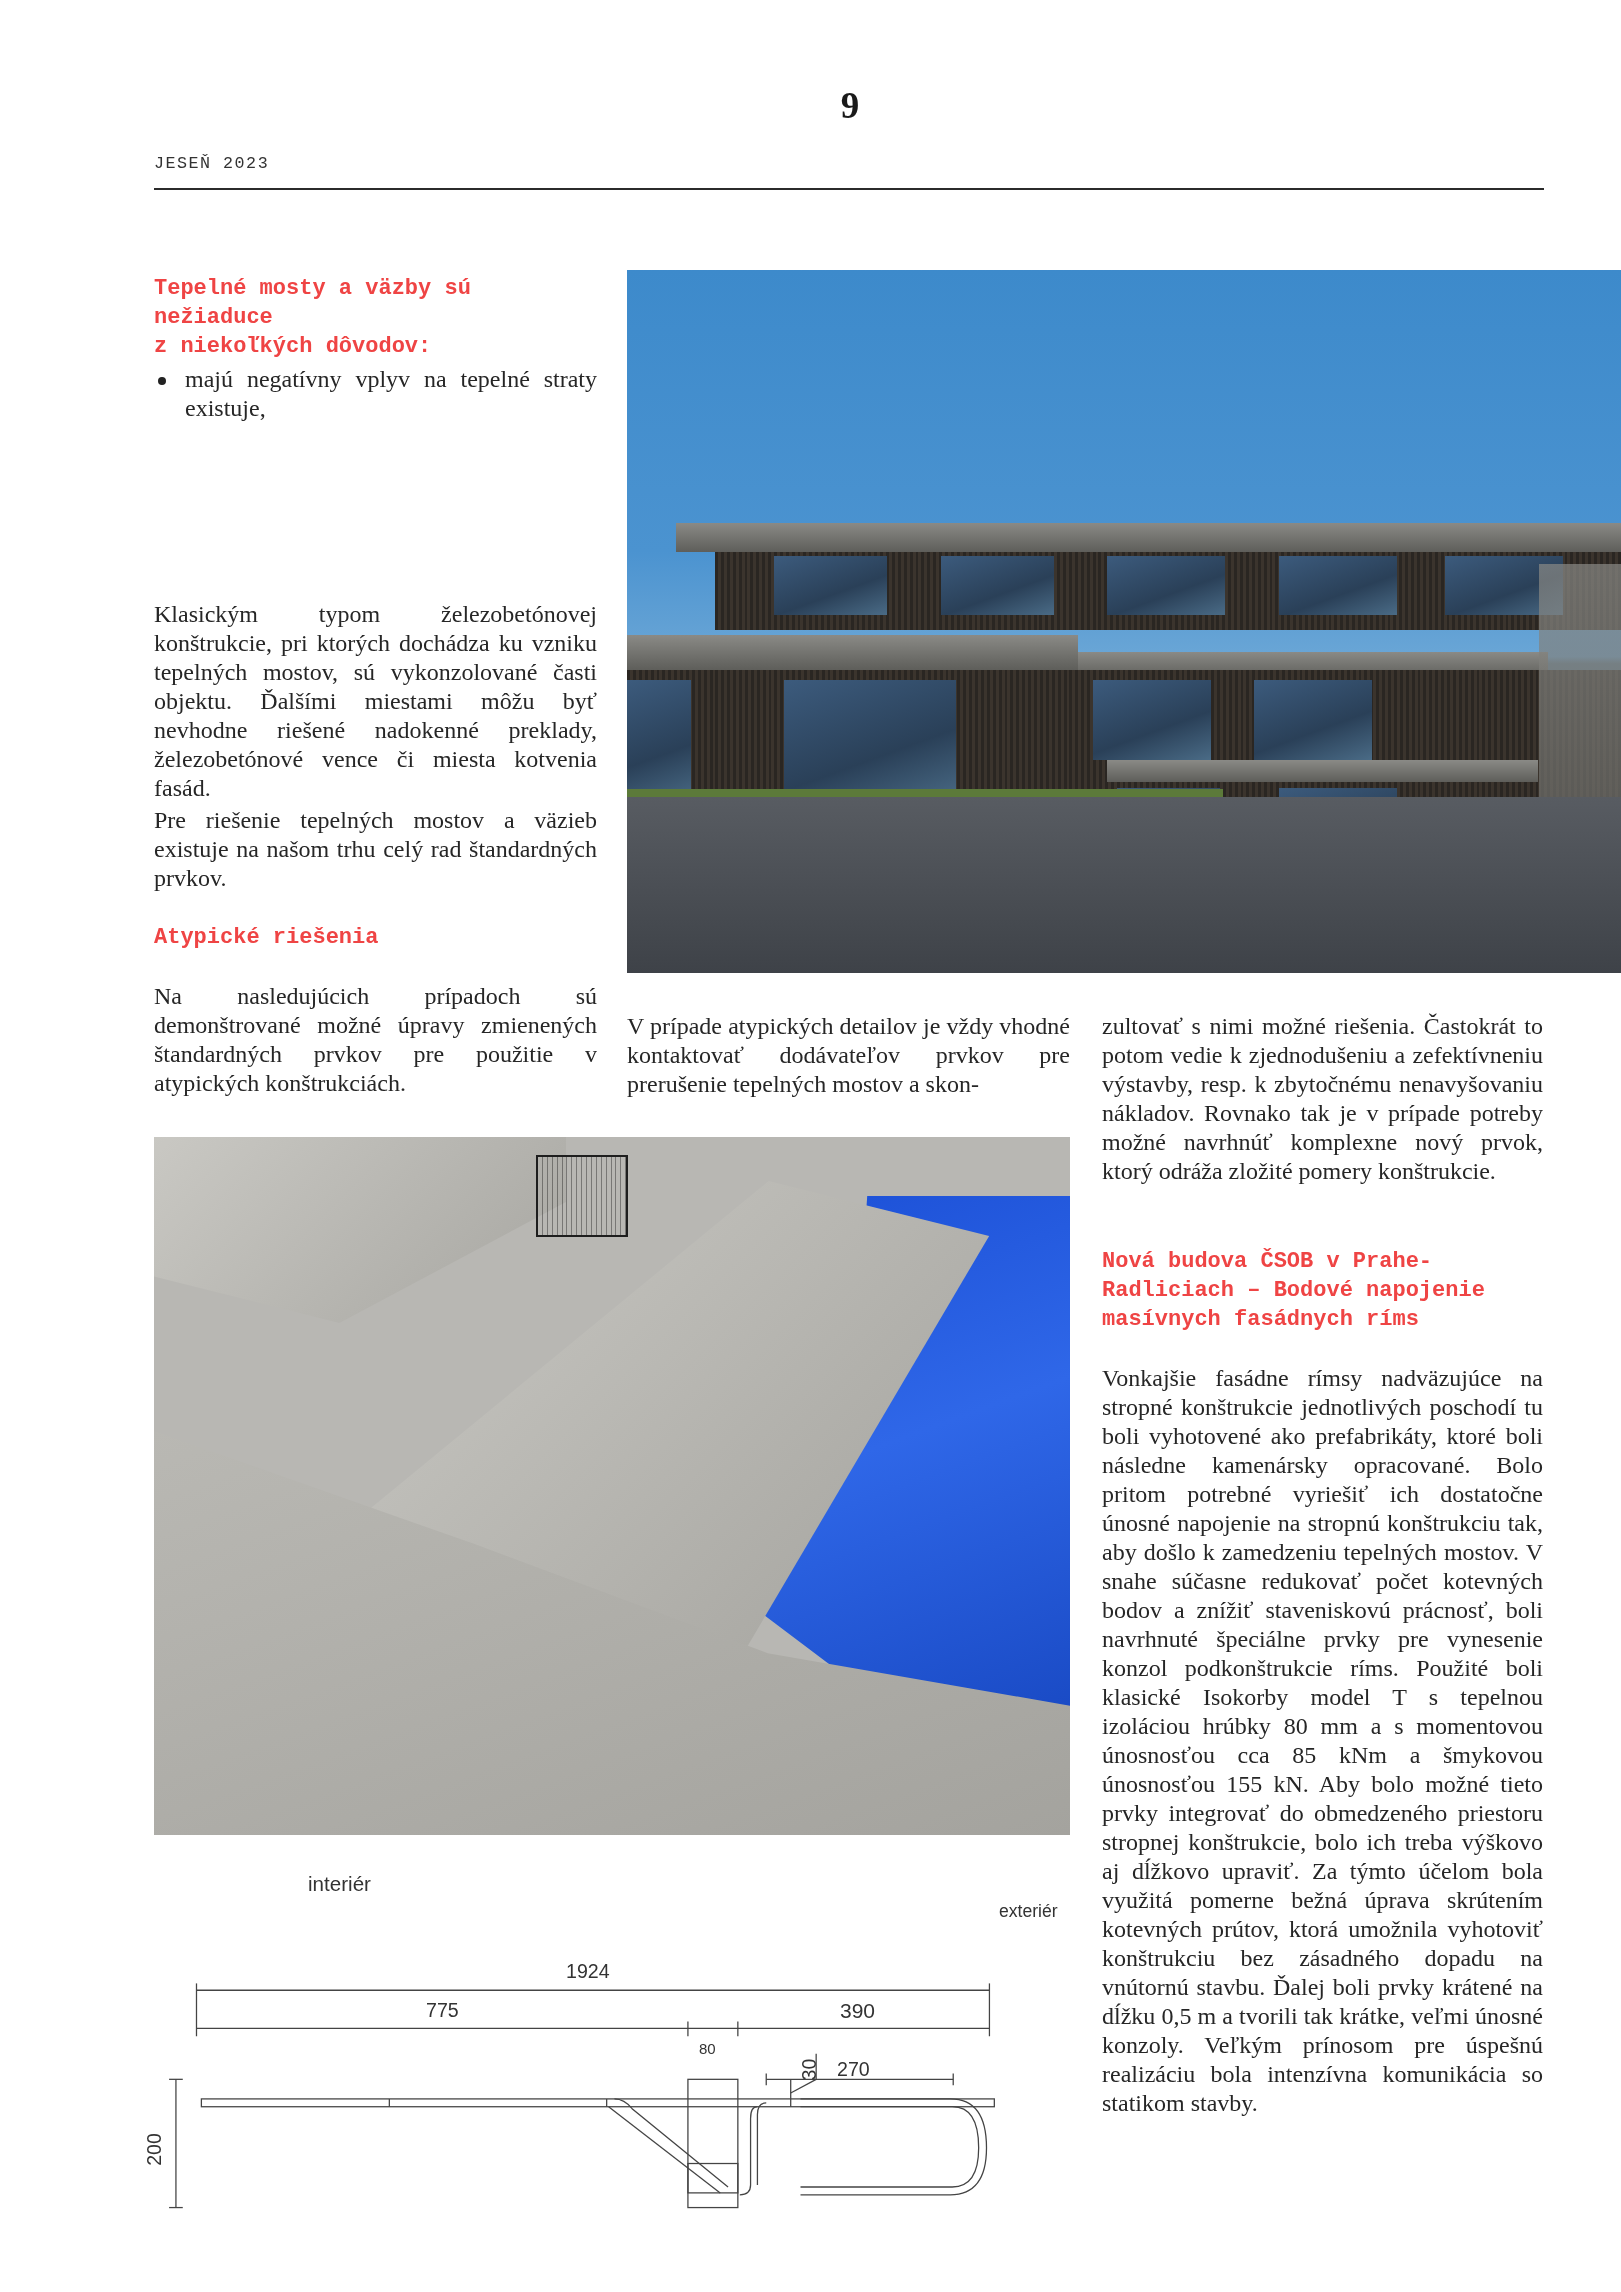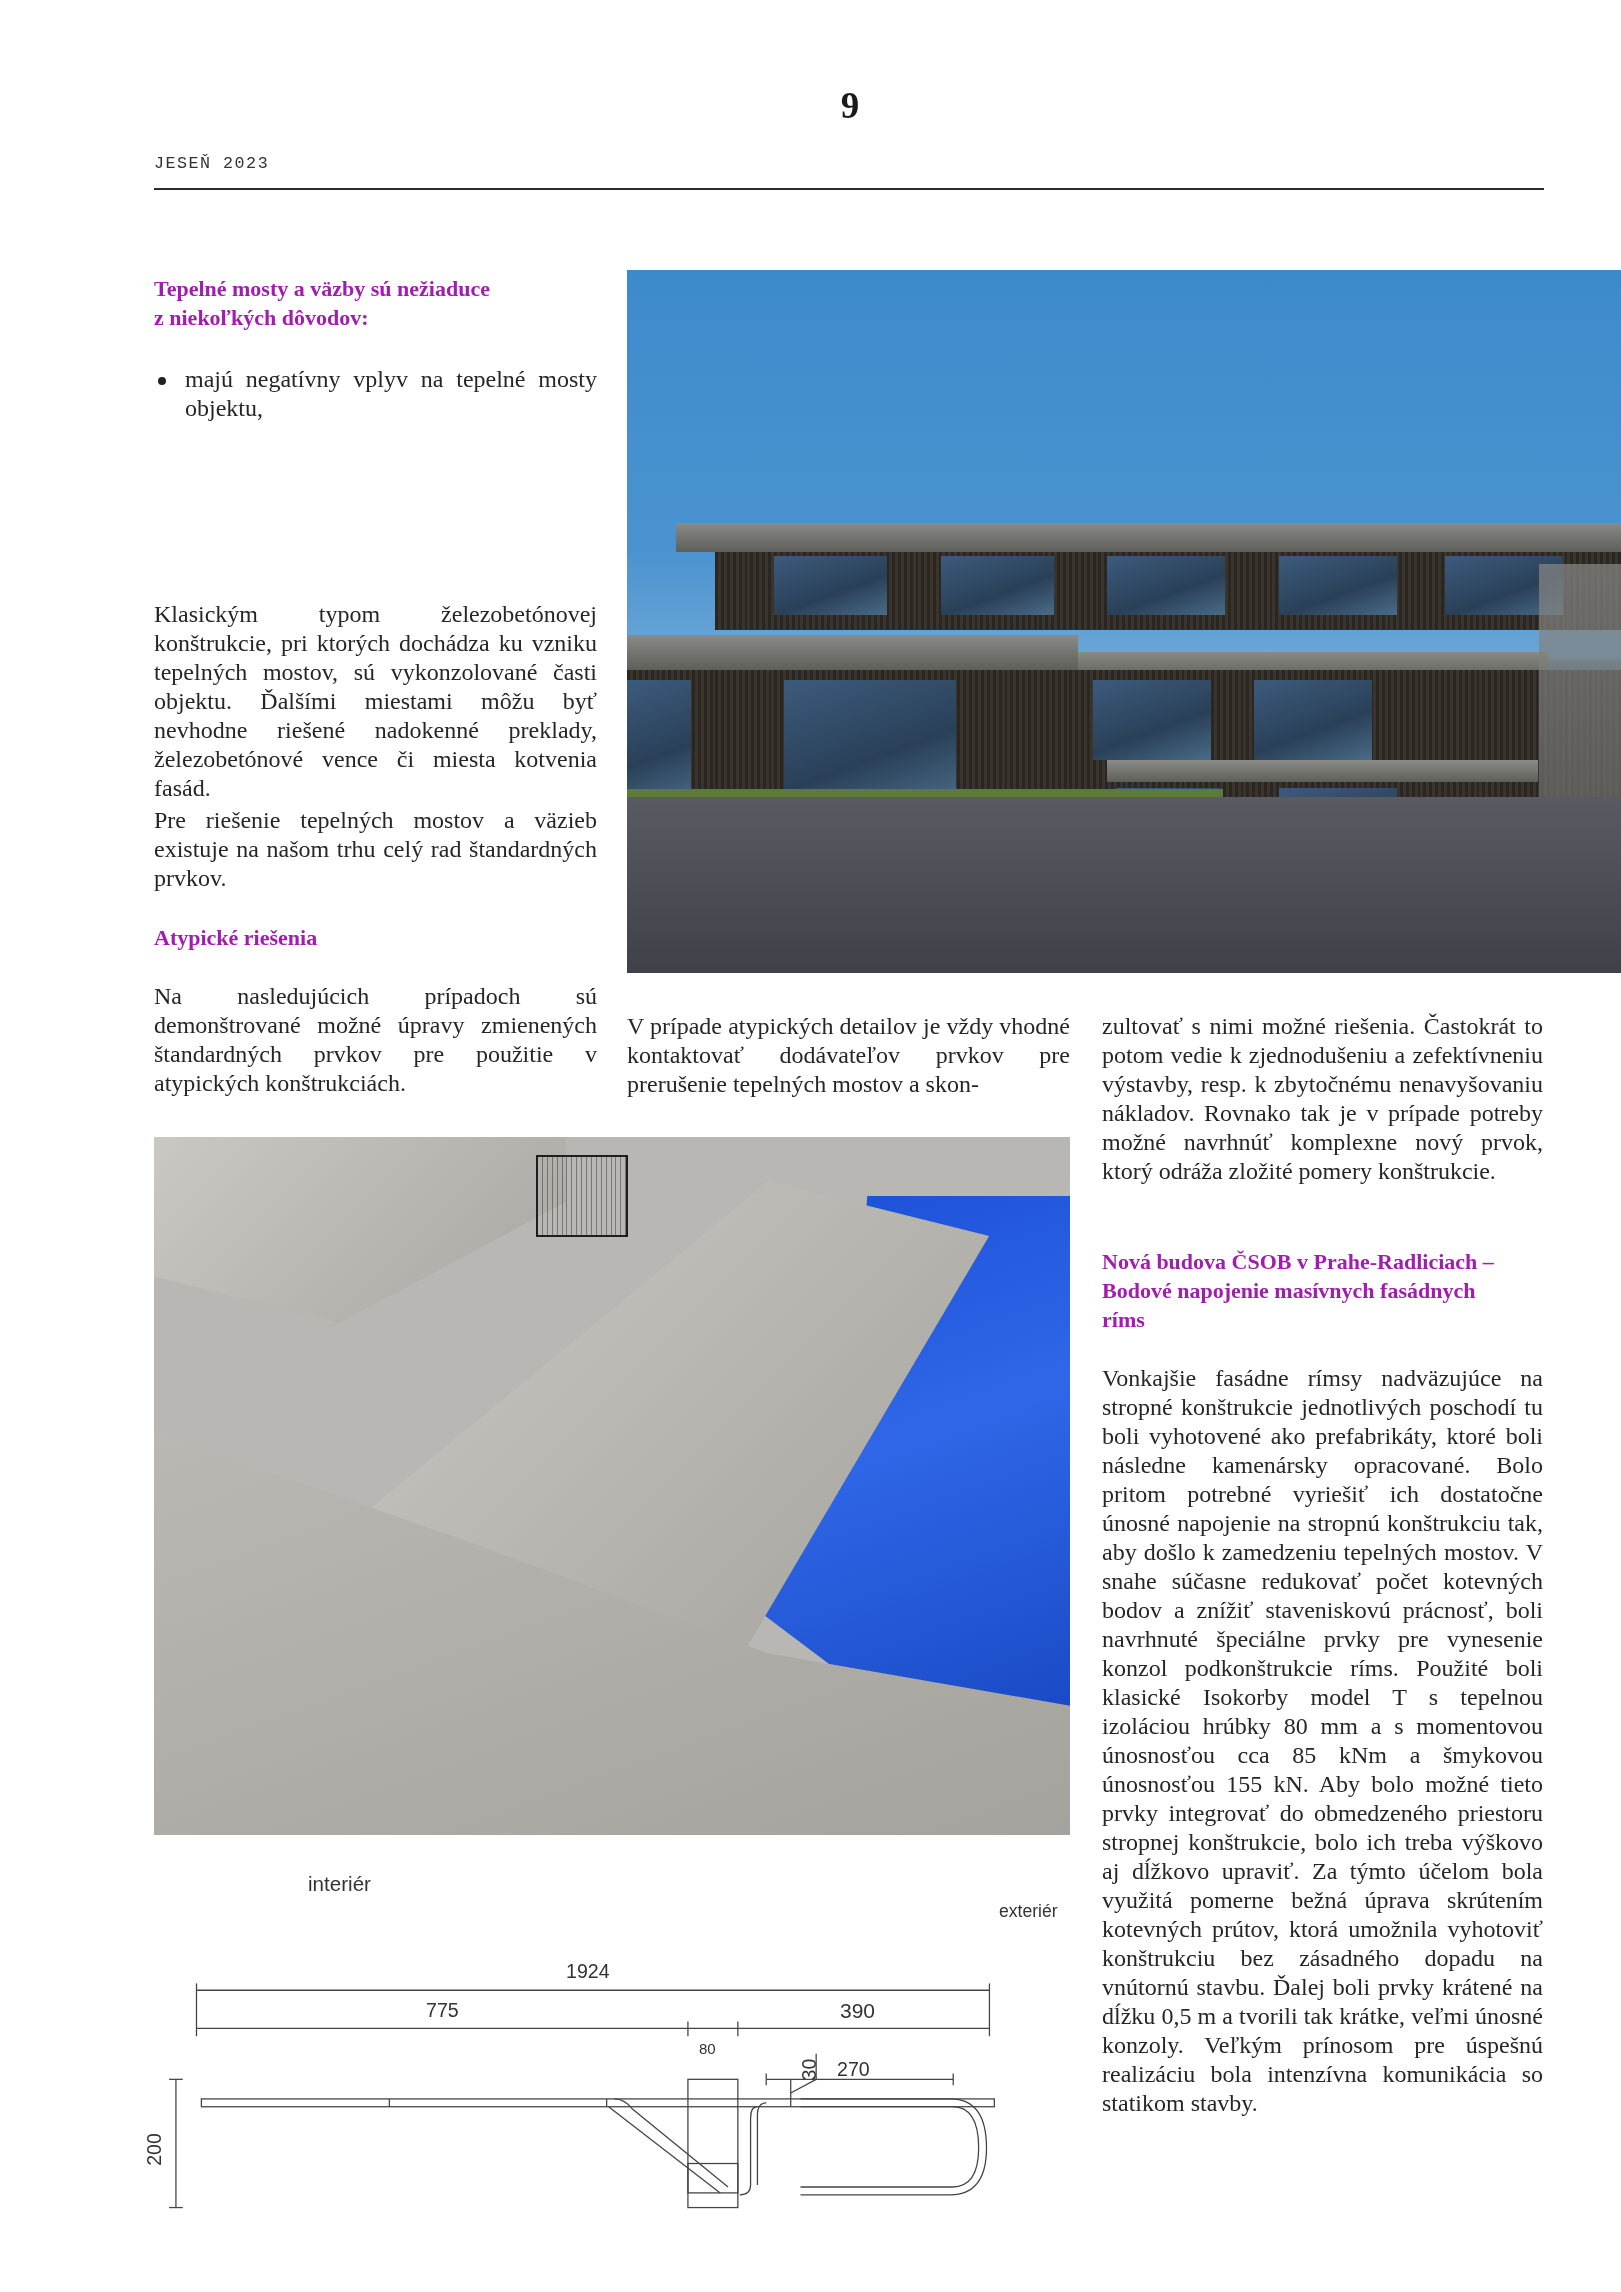--- a/index.html
+++ b/index.html
@@ -1,21 +1,21 @@
 <!DOCTYPE html>
 <html><head>
 <meta charset="utf-8">
 <style>
   html,body{margin:0;padding:0;background:#fff;}
   body{width:1621px;height:2293px;position:relative;overflow:hidden;font-family:"DejaVu Serif","Liberation Serif",serif;color:#2a2a2a;}
   .abs{position:absolute;}
   .page-num{left:0;width:1700px;top:84px;text-align:center;font-family:"Liberation Serif",serif;font-weight:bold;font-size:37px;color:#1a1a1a;}
   .issue{left:154px;top:154px;font-family:Liberation Mono, monospace;font-size:16.7px;letter-spacing:1.5px;color:#333;}
   .rule{left:154px;top:188px;width:1390px;height:2px;background:#2b2b2b;}
-  .h{font-family:Liberation Serif, serif;font-weight:bold;color:#a21caf;font-size:22px;line-height:29px;}
+  .h{font-family:Liberation Mono, monospace;font-weight:bold;color:#ef4444;font-size:22px;line-height:29px;}
   .p{font-family:"Liberation Serif","DejaVu Serif",serif;font-size:24px;line-height:29px;text-align:justify;color:#262626;}
   .col1{left:154px;width:443px;}
   .col2{left:627px;width:443px;}
   .col3{left:1102px;width:441px;}
   ul.bul{margin:0;padding:0;list-style:none;}
   ul.bul li{position:relative;padding-left:31px;}
   ul.bul li::before{content:"";position:absolute;left:3.9px;top:11.8px;width:7.8px;height:7.8px;border-radius:50%;background:#222;}
   .photo{overflow:hidden;}
   
   .bld{left:627px;top:270px;width:994px;height:703px;background:linear-gradient(180deg,#3d8acb 0%,#4b93d0 40%,#6aa6d6 55%,#5f7f95 56%);}
@@ -37,21 +37,21 @@
 <div class="abs issue">JESEŇ 2023</div>
 <div class="abs rule"></div>
 
 <div class="abs col1 h" style="top:274px;">
   <div>Tepelné mosty a väzby sú nežiaducе</div>
   <div>z niekoľkých dôvodov:</div>
 </div>
 
 <div class="abs col1 p" style="top:365px;">
   <ul class="bul">
-    <li>majú negatívny vplyv na tepelné mosty objektu,</li>
+    <li>majú negatívny vplyv na tepelné straty existuje,</li>
   </ul>
 </div>
 
 <div class="abs col1 p" style="top:600px;">Klasickým typom železobetónovej konštrukcie, pri ktorých dochádza ku vzniku tepelných mostov, sú vykonzolované časti objektu. Ďalšími miestami môžu byť nevhodne riešené nadokenné preklady, železobetónové vence či miesta kotvenia fasád.</div>
 <div class="abs col1 p" style="top:806px;">Pre riešenie tepelných mostov a väzieb existuje na našom trhu celý rad štandardných prvkov.</div>
 
 <div class="abs col1 h" style="top:923px;">Atypické riešenia</div>
 <div class="abs col1 p" style="top:982px;">Na nasledujúcich prípadoch sú demonštrované možné úpravy zmienených štandardných prvkov pre použitie v atypických konštrukciách.</div>
 
 <div class="abs col2 p" style="top:1012px;">V prípade atypických detailov je vždy vhodné kontaktovať dodávateľov prvkov pre prerušenie tepelných mostov a skon-</div>

